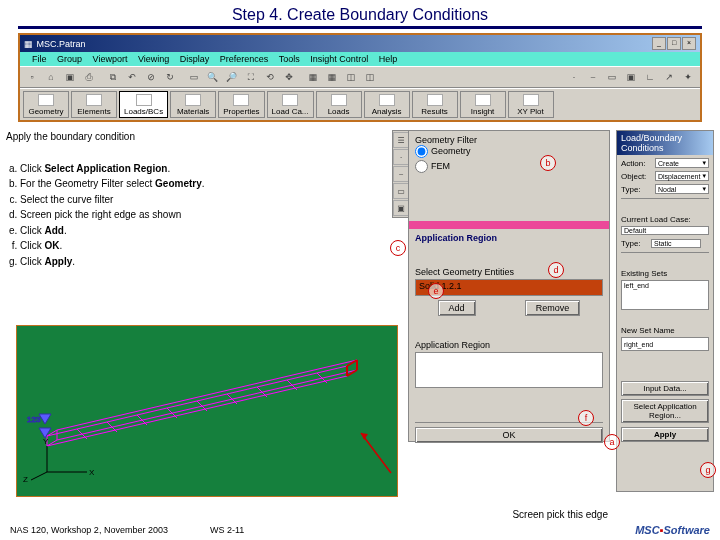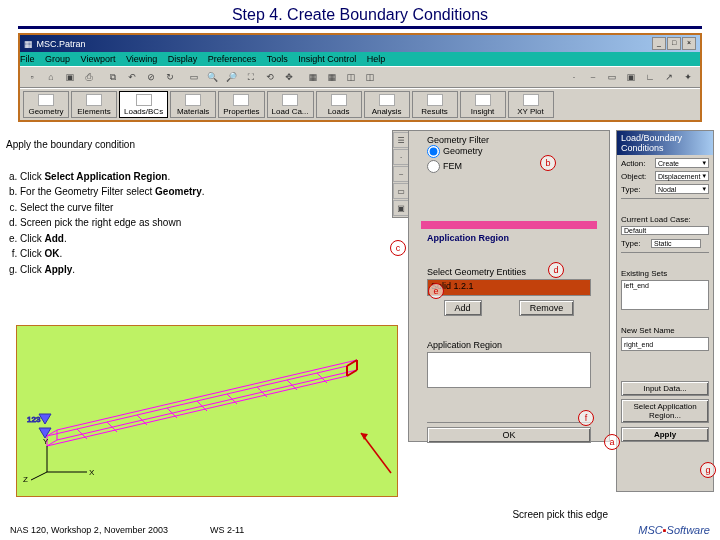--- a/index.html
+++ b/index.html
@@ -33,22 +33,22 @@
     padding: 2px 4px;
     font-size: 9px;
     display: flex;
     align-items: center;
     justify-content: space-between;
   }
   .titlebar .left { display: flex; align-items: center; gap: 4px; }
   .titlebar .icons { display: flex; gap: 1px; }
   .win-btn { width: 12px; height: 11px; background: #d4d0c8; border: 1px solid #888; font-size: 7px; text-align: center; line-height: 9px; color: #000; }
   .menubar {
-    background: #14b8a6;
-    padding: 2px 0;
+    background: #5eead4;
+    padding: 2px 12px;
     font-size: 9px;
   }
   .menubar span { margin-right: 8px; cursor: default; }
   .toolbar-row {
     background: #d4d0c8;
     border-top: 1px solid #fff;
     border-bottom: 1px solid #888;
     padding: 1px 3px;
     display: flex;
     gap: 1px;
@@ -77,21 +77,21 @@
     background: #d4d0c8;
     display: flex; flex-direction: column; align-items: center; gap: 1px;
     min-width: 36px;
   }
   .main-btn .mi { width: 14px; height: 10px; background: #fff; border: 1px solid #aaa; }
   .main-btn.active { background: #fff; border-color: #000; }
 
   .instructions {
     position: absolute;
     left: 6px;
-    top: 138px;
+    top: 130px;
     width: 230px;
     font-size: 10px;
     line-height: 1.35;
   }
   .instructions ol { margin: 18px 0 0 14px; padding: 0; list-style: lower-alpha; }
   .instructions li { margin-bottom: 2px; }
   .instructions b { font-weight: bold; }
 
   .geometry-panel {
     position: absolute;
@@ -102,21 +102,21 @@
     background: #d4d0c8;
     border: 1px solid #888;
     font-size: 9px;
   }
   .panel-header {
     background: linear-gradient(to right, #0a246a, #a6caf0);
     color: #fff;
     padding: 2px 4px;
     font-size: 9px;
   }
-  .panel-body { padding: 4px 18px; }
+  .panel-body { padding: 4px 6px; }
   .radio-row { margin-bottom: 2px; }
   .radio-row input { margin: 0 3px 0 0; vertical-align: middle; }
   .field-label { margin-top: 24px; }
   .textbox {
     border: 1px solid #888;
     background: #c2410c;
     padding: 1px 3px;
     height: 13px;
     margin-top: 2px;
   }
@@ -178,21 +178,21 @@
   .right-panel .sep { border-top: 1px solid #888; margin: 4px 0; }
   .right-panel .tallbox { border: 1px solid #888; background: #fff; height: 26px; padding: 1px 2px; font-size: 7px; }
 
   .truss-area {
     position: absolute;
     left: 16px;
     top: 325px;
     width: 380px;
     height: 170px;
     border: 1px solid #c07020;
-    background: #bef264;
+    background: #15803d;
   }
   .axes {
     position: absolute;
     left: 20px;
     bottom: 12px;
     font-size: 8px;
   }
   .axes svg { overflow: visible; }
 
   .marker {
@@ -218,21 +218,21 @@
     font-size: 9px;
     padding: 0 10px;
     box-sizing: border-box;
   }
   .footer .left-f { flex: 0 0 200px; }
   .footer .center-f { flex: 1; text-align: left; }
   .footer .right-f { flex: 0 0 240px; text-align: right; display: flex; align-items: center; justify-content: flex-end; gap: 8px; }
   .msc-logo {
     font-size: 11px;
     font-style: italic;
-    font-weight: normal;
+    font-weight: bold;
     color: #2a4a9a;
   }
   .pick-label {
     position: absolute;
     right: 112px;
     bottom: 20px;
     font-size: 10px;
   }
   .pick-arrow {
     position: absolute;

